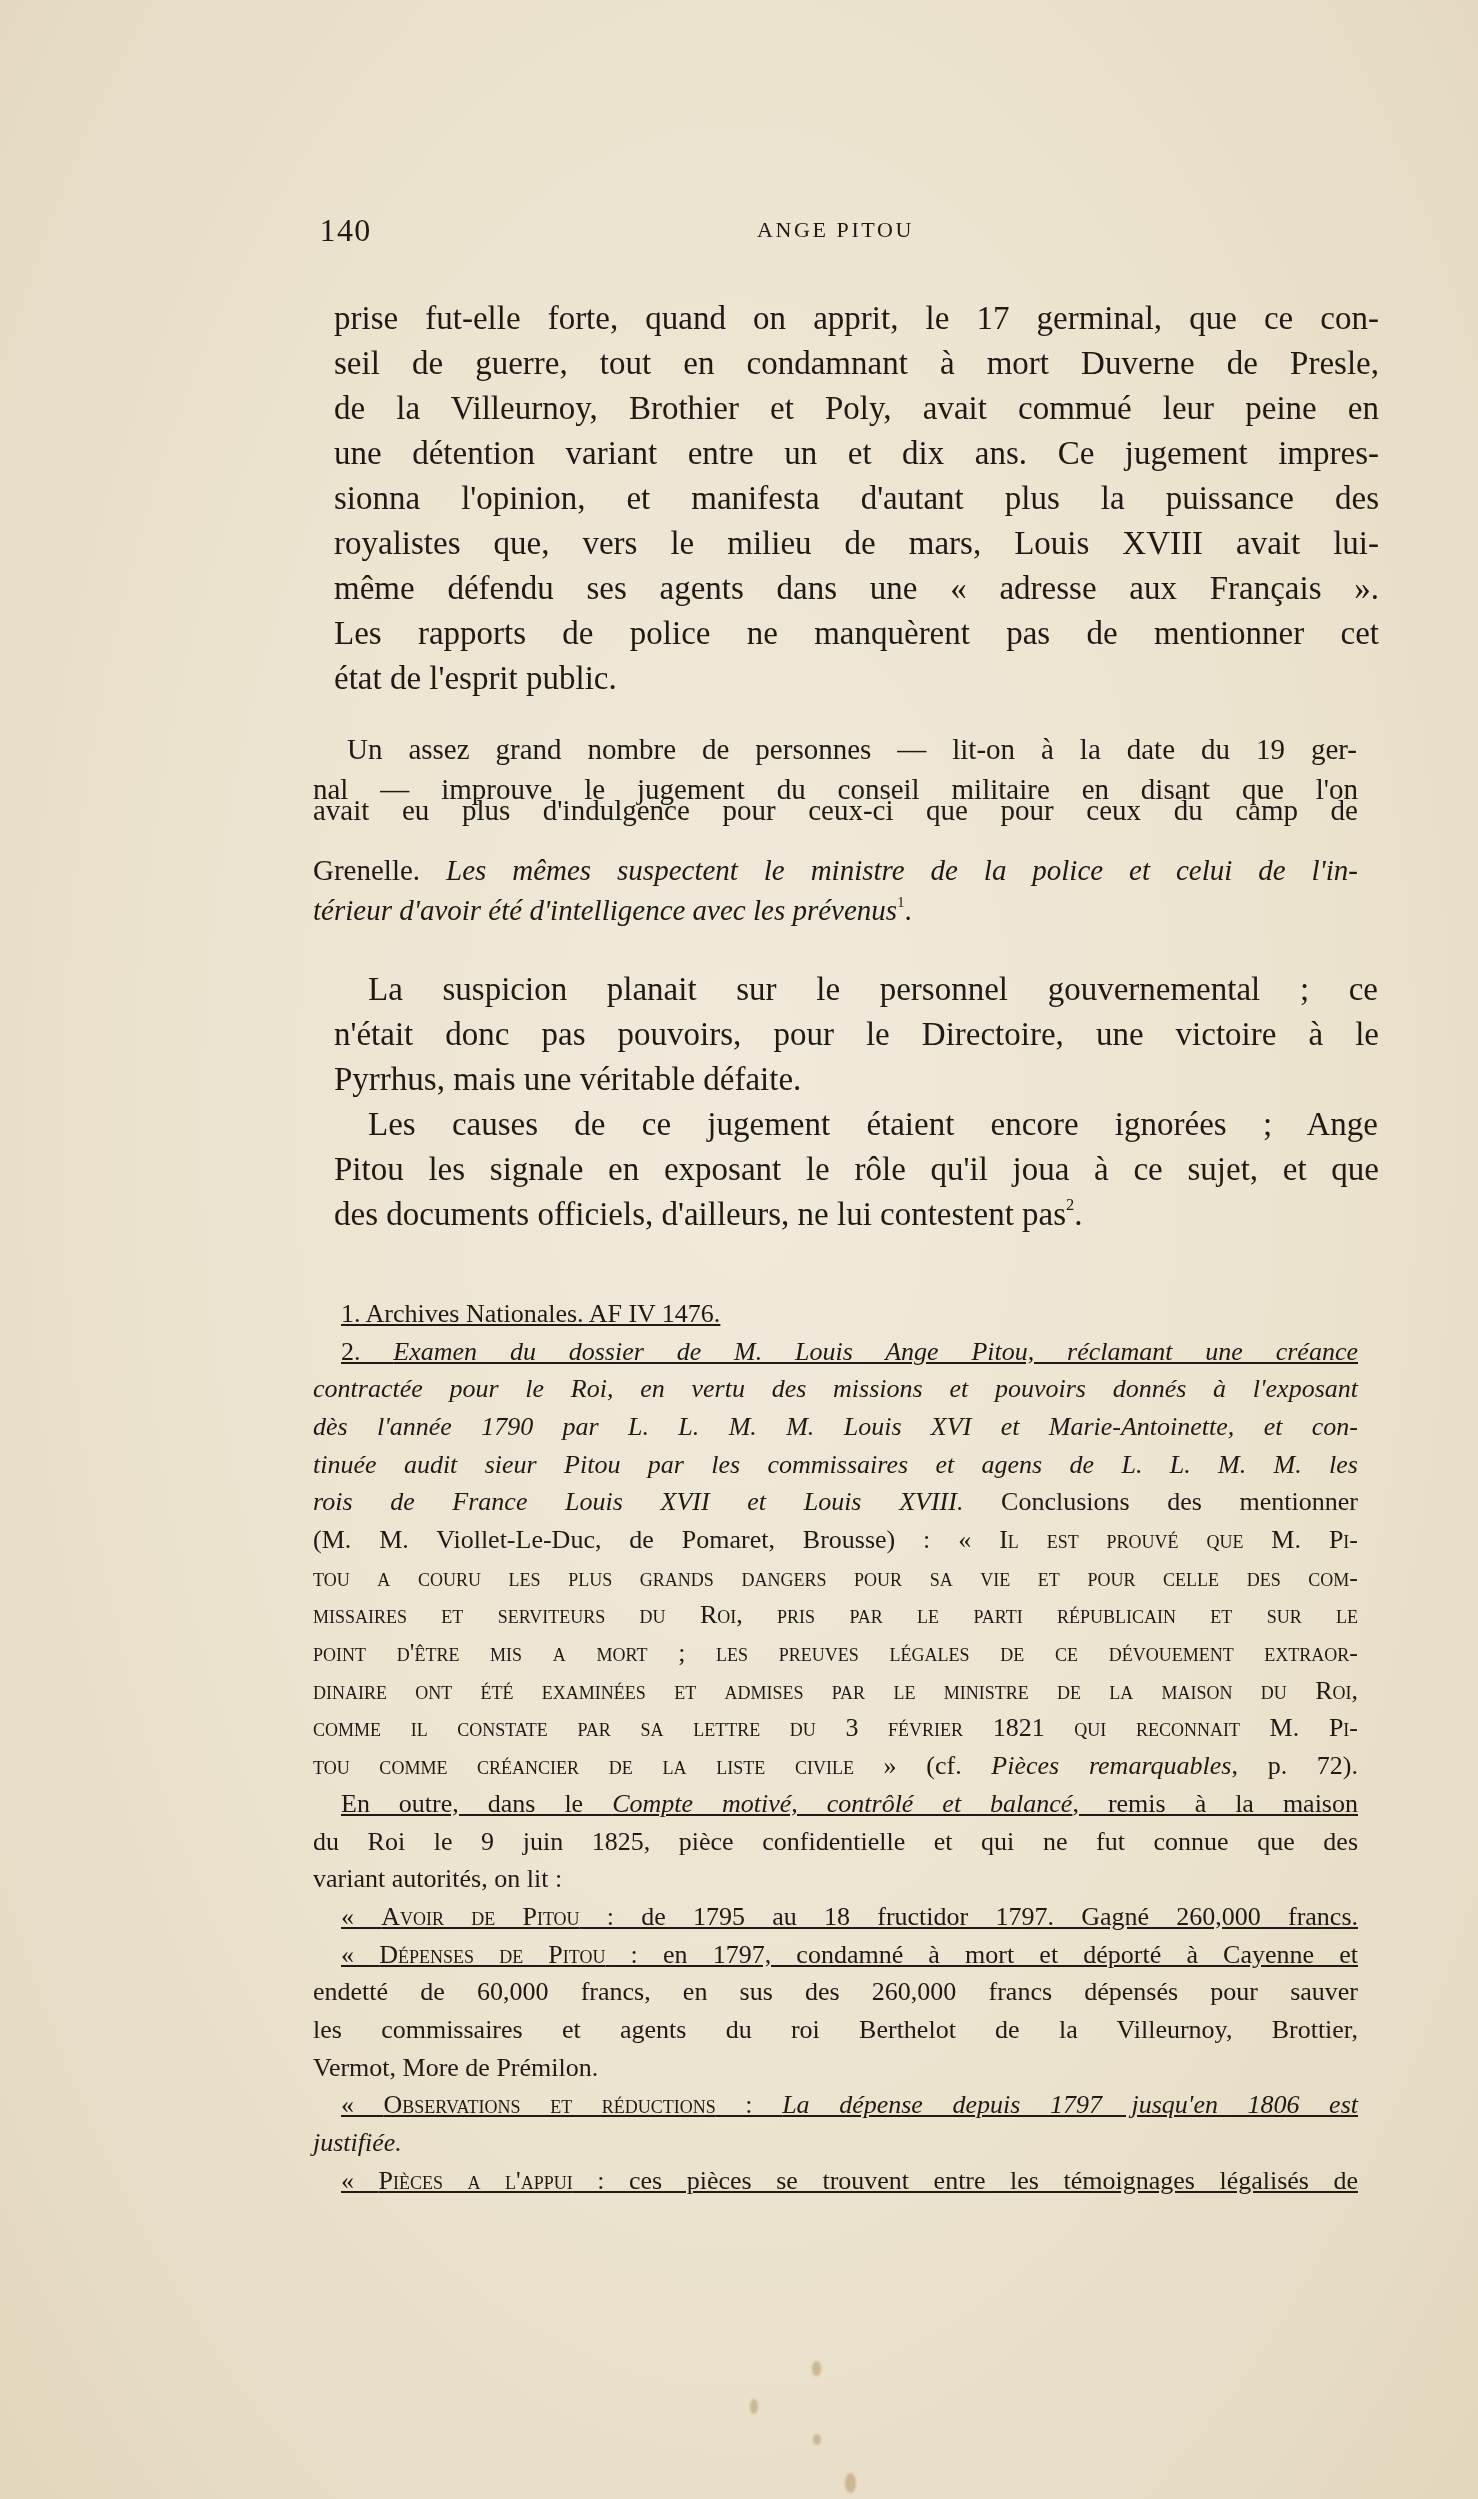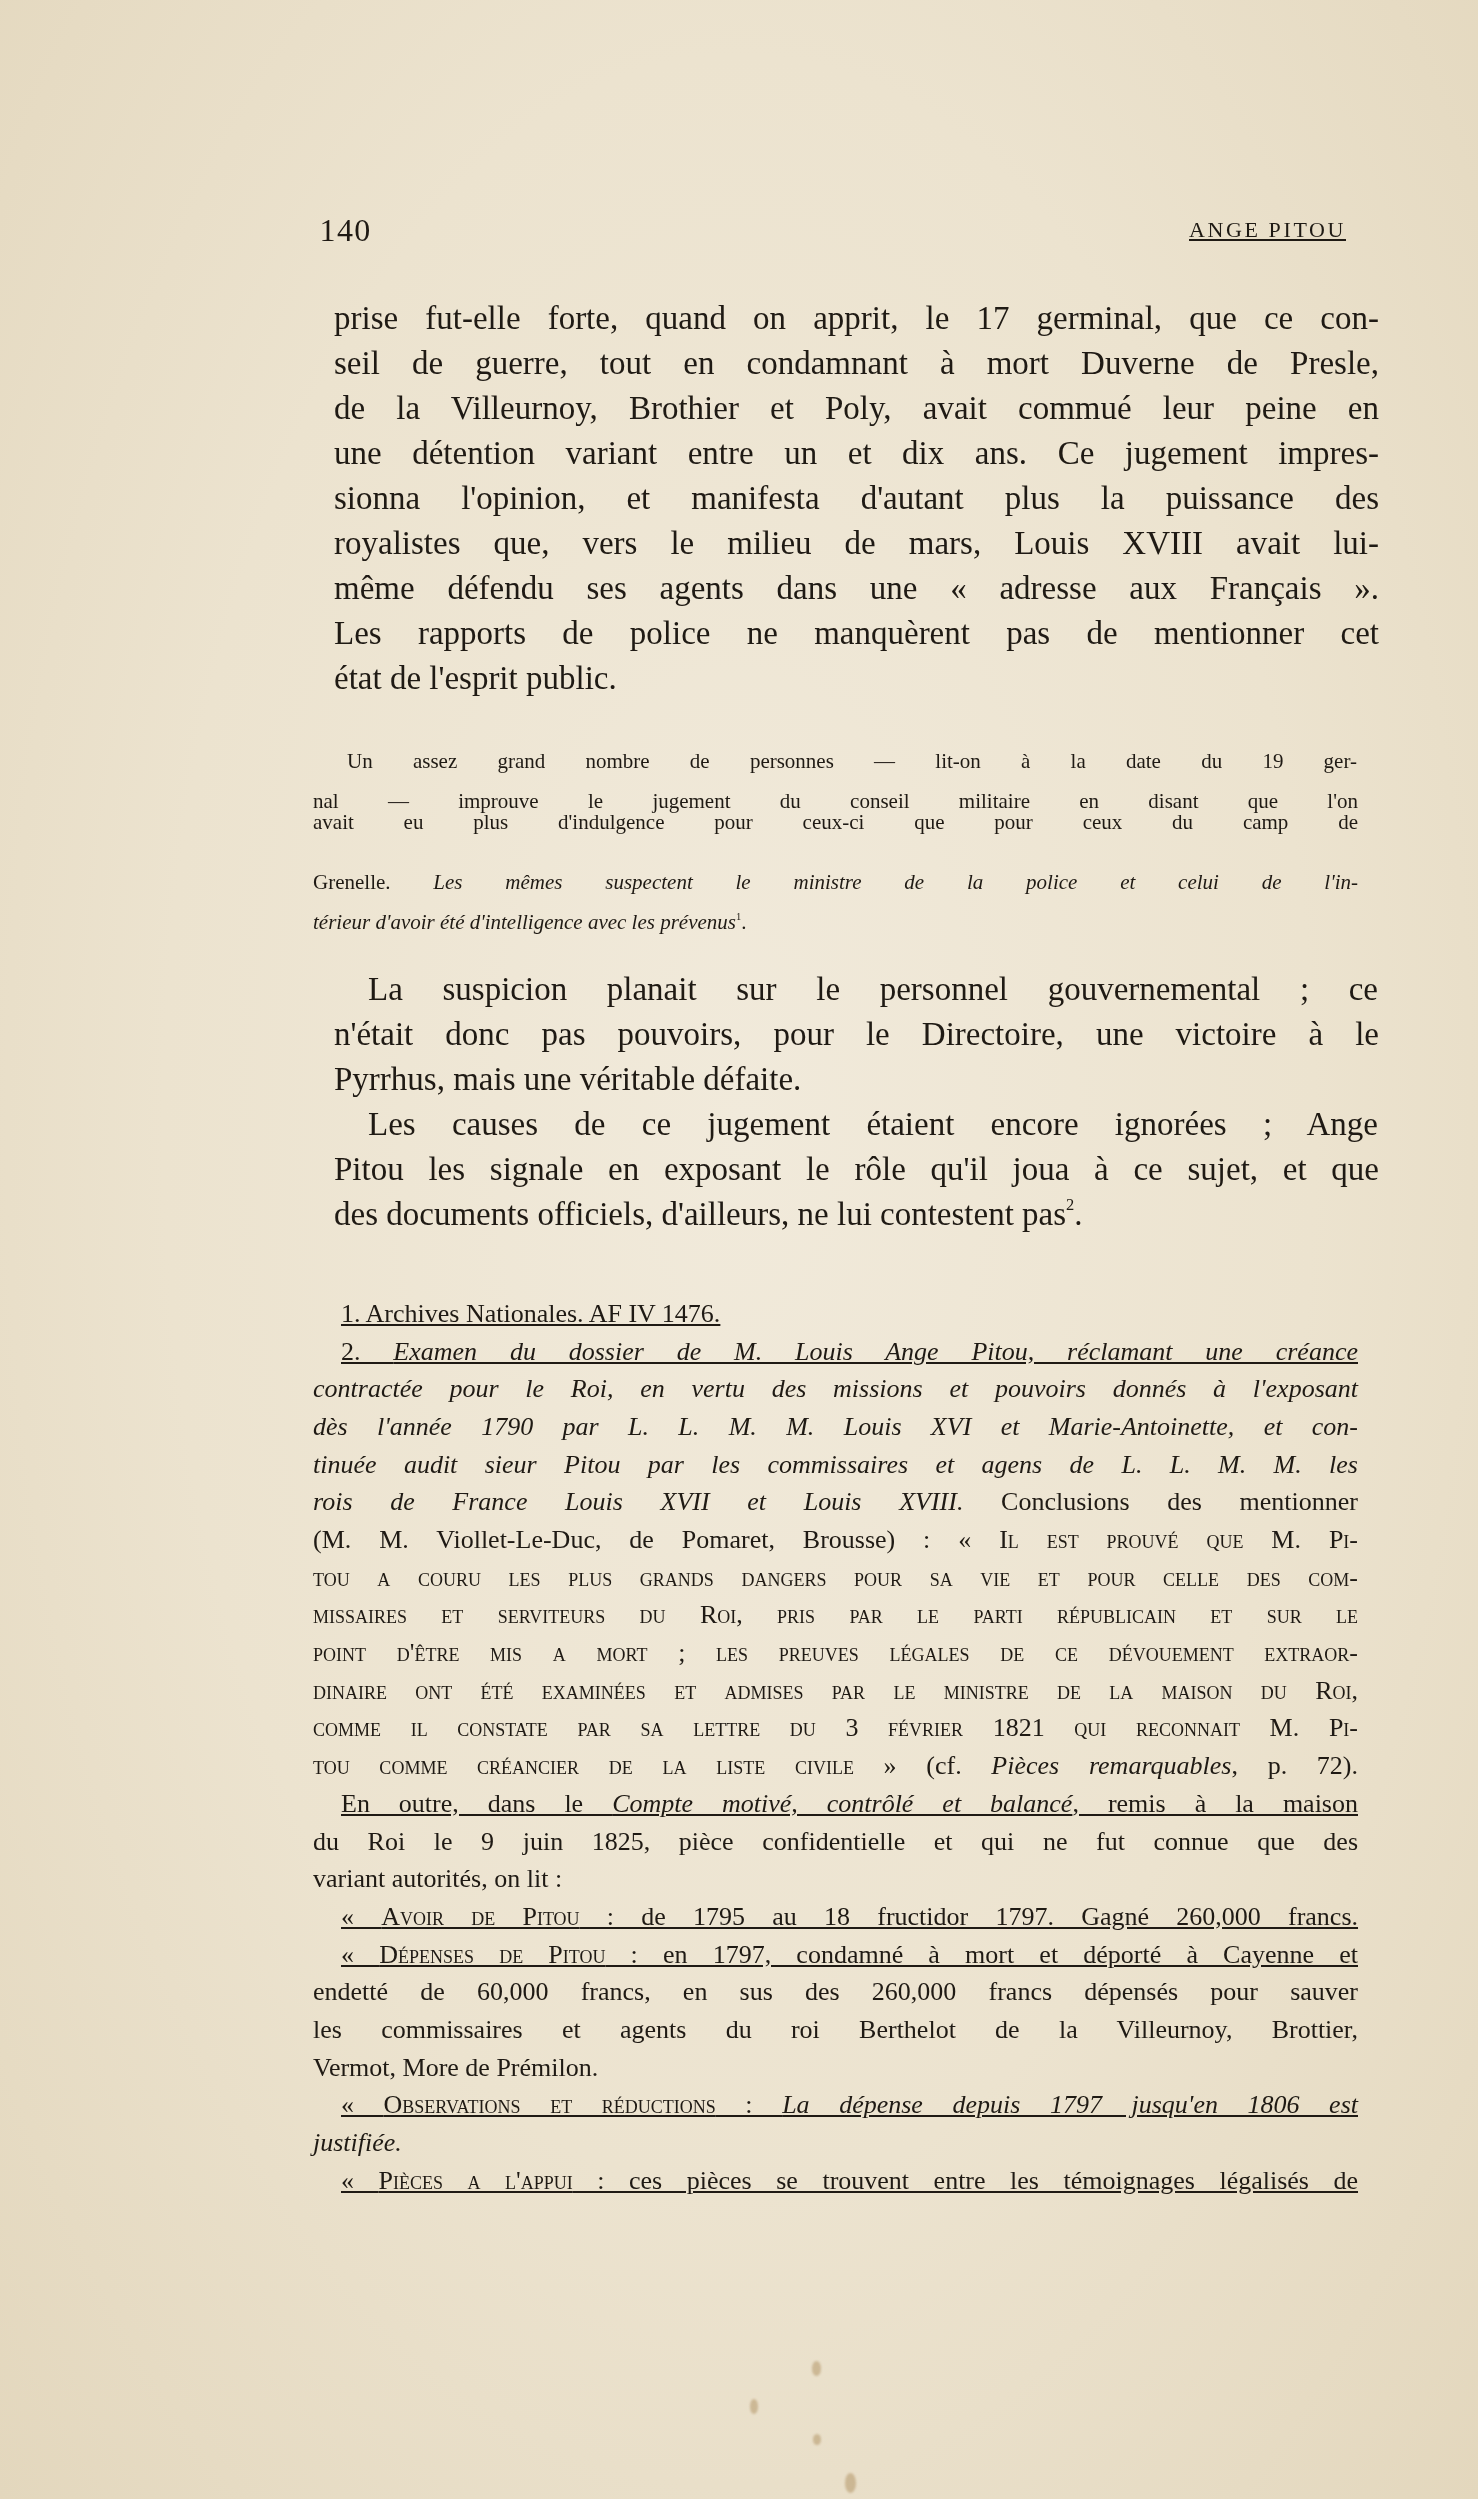--- a/index.html
+++ b/index.html
@@ -8,30 +8,30 @@
     background: #e9dfca;
     background-image:
       radial-gradient(ellipse at 50% 45%, #f1eadb 0%, #ece3cf 55%, #e3d7bd 100%);
     position: relative;
     font-family: "Liberation Serif", "DejaVu Serif", serif;
     color: #1f1a14;
   }
   .page { position: absolute; left: 0; top: 0; width: 1479px; height: 2500px; }
   .header { position: absolute; left: 313px; top: 212px; width: 1045px; height: 40px; }
   .page-number { position: absolute; left: 6.6px; top: 0; font-size: 32px; letter-spacing: 1.3px; }
-  .running-title { position: absolute; left: 0; right: 12px; text-align: right; top: 5.3px; font-size: 22px; letter-spacing: 2.6px; text-decoration: underline; }
+  .running-title { position: absolute; left: 0; right: 0; text-align: center; top: 5.3px; font-size: 22px; letter-spacing: 2.6px; }
 
   .line {
     position: absolute; left: 313px; width: 1045px;
     white-space: nowrap;
     text-align: justify; text-align-last: justify;
   }
   .line.last { text-align-last: left; }
   .body-line { font-size: 33px; height: 45px; line-height: 45px; margin-left: 21px; }
-  .quote-line { font-size: 21px; height: 40px; line-height: 40px; margin-top: 12px; }
+  .quote-line { font-size: 29px; height: 40px; line-height: 40px; }
   .note-line { font-size: 26px; height: 38px; line-height: 38px; }
   .indent { padding-left: 34px; width: 1010px; }
   .note-indent { padding-left: 28px; width: 1017px; text-decoration: underline; }
   .sc { font-variant: small-caps; }
   i { font-style: italic; }
   sup { font-size: 0.5em; vertical-align: 0.9em; line-height: 0; }
 
   .stain { position: absolute; border-radius: 50%; background: rgba(150,110,50,0.35); filter: blur(1.3px); }
 </style>
 </head>

